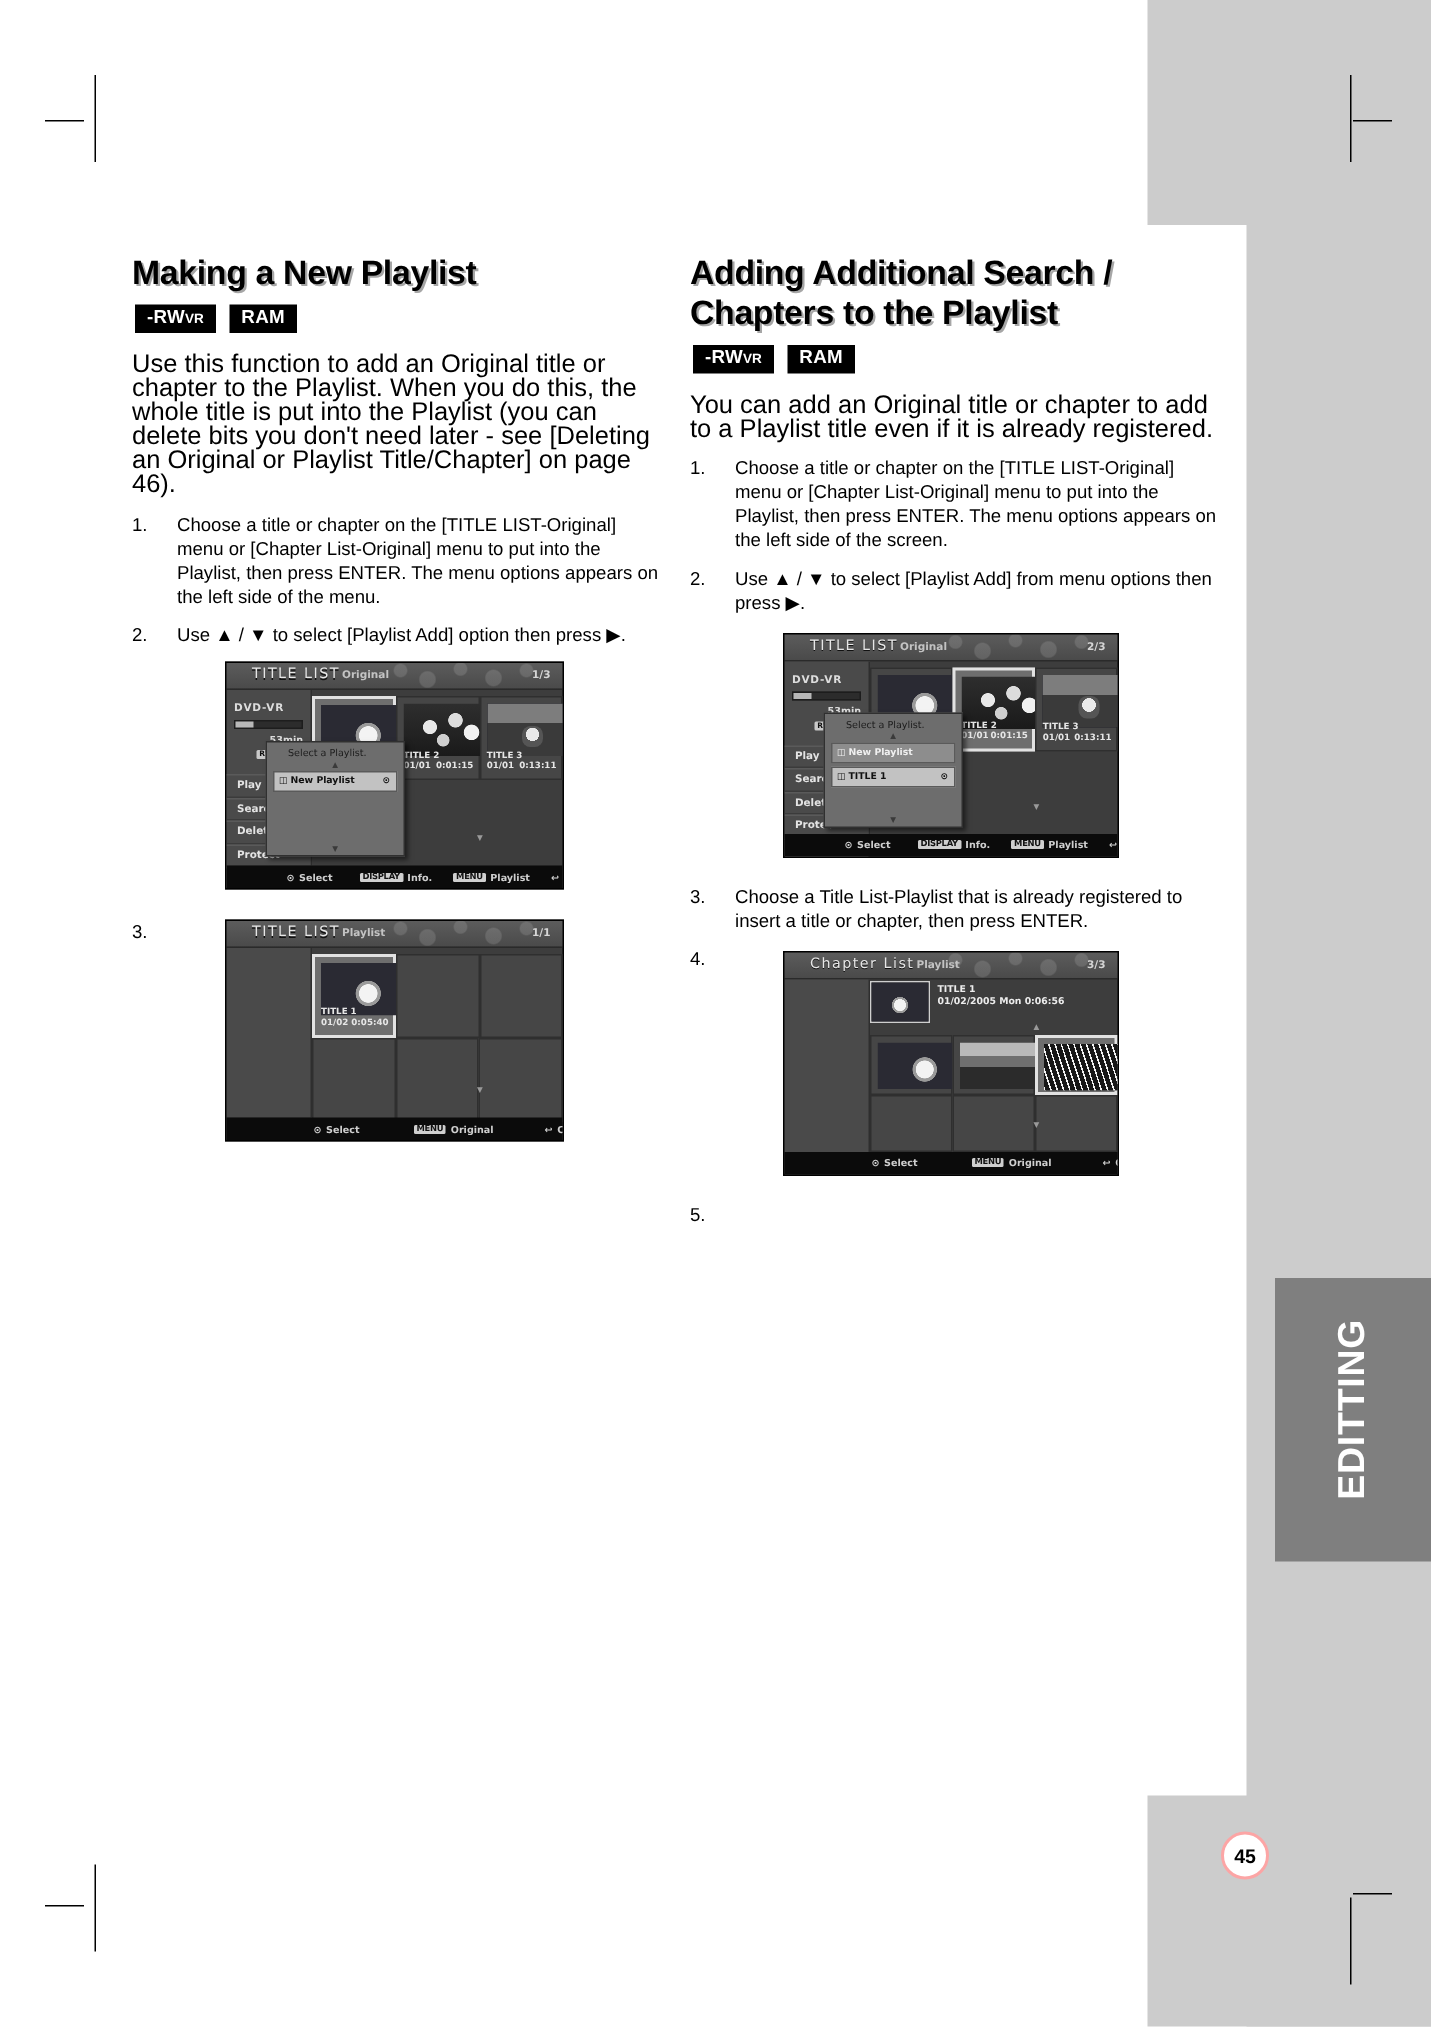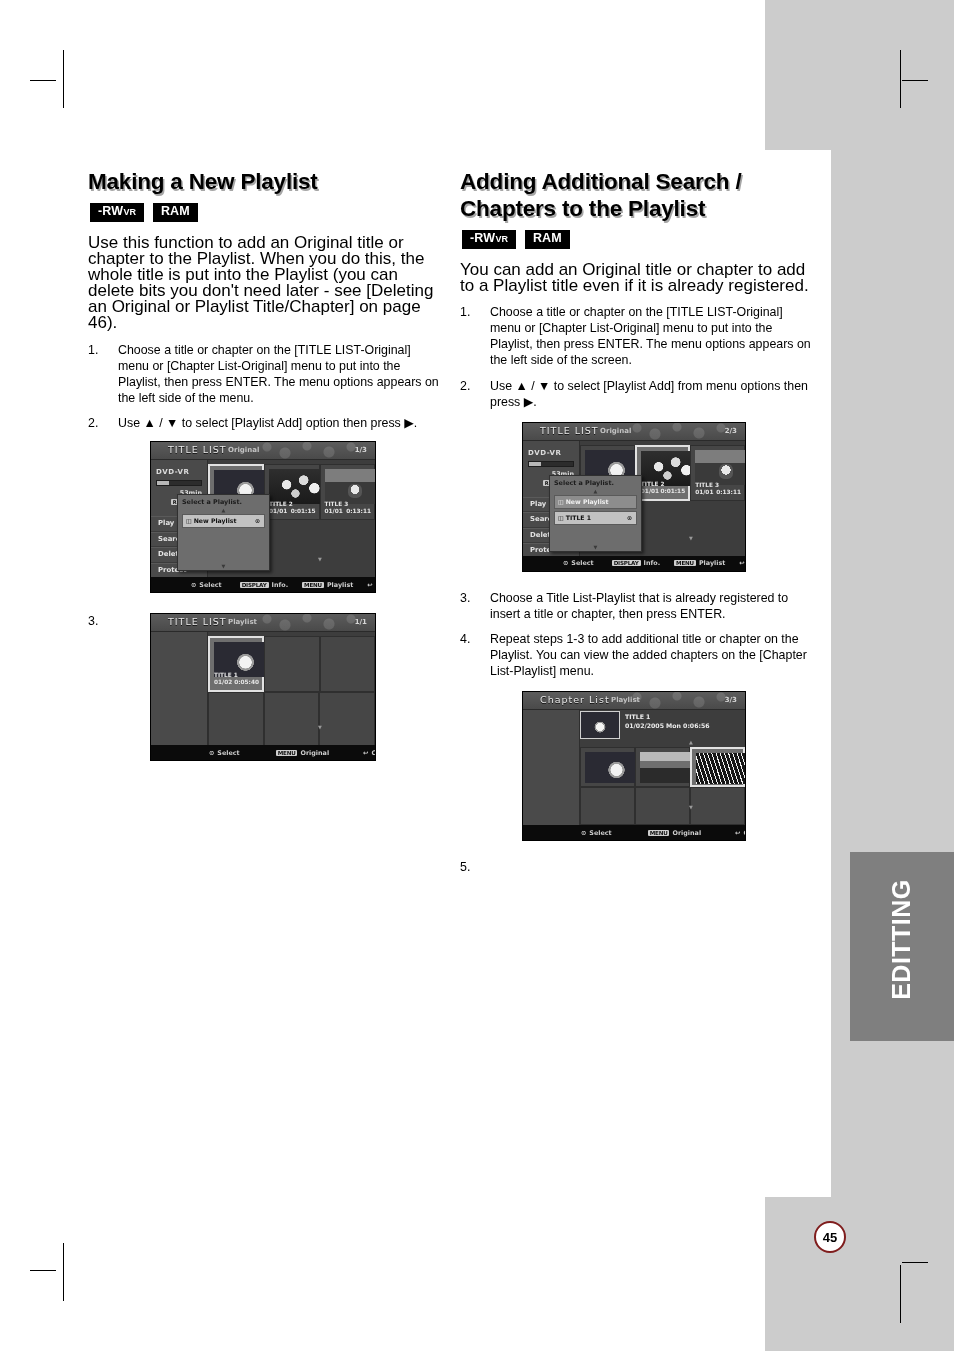--- a/index.html
+++ b/index.html
@@ -184,21 +184,21 @@
   .art-field:after{content:"";position:absolute;left:38%;top:42%;width:22%;height:42%;
      background:radial-gradient(circle at 50% 40%, #e9e9e9 0 40%, #555 41% 100%);border-radius:40%;}
   .art-grass{width:100%;height:100%;background:repeating-linear-gradient(72deg,#f2f2f2 0 1px,#161616 1px 4px),linear-gradient(#111,#222);}
   .art-lake{width:100%;height:100%;background:linear-gradient(#b9b9b9 0 30%, #6f6f6f 30% 52%, #2b2b2b 52% 100%);}
   
   .shot .popup{
     position:absolute;left:26px;top:52px;width:91px;height:75px;
     background:#6d6d6d;border:1px solid #303030;
     box-shadow:2px 2px 3px rgba(0,0,0,.5);
   }
-  .shot .popup .pt{font-size:6.4px;font-weight:bold;color:#1c1c1c;padding:3px 0 2px 4px;}
+  .shot .popup .pt{font-size:6.4px;font-weight:normal;color:#1c1c1c;padding:3px 0 2px 4px;margin-left:10px;}
   .shot .popup .caret{text-align:center;font-size:5px;color:#3a3a3a;line-height:4px;}
   .shot .popup .pitem{
     margin:2px 4px;height:12px;line-height:12px;
     background:#8d8d8d;border:1px solid #5a5a5a;
     font-size:6.2px;font-weight:bold;color:#f0f0f0;
     padding-left:3px;position:relative;
   }
   .shot .popup .pitem.on{background:#c2c2c2;color:#111;}
   .shot .popup .pitem .ic{font-size:6px;margin-right:2px;}
   .shot .popup .pitem .dot{position:absolute;right:4px;top:0;font-size:6px;}
@@ -221,21 +221,21 @@
     position:absolute;
     left:-43px;top:73px;
     width:189px;
     text-align:center;
     transform:rotate(-90deg);
     color:#fff;font-weight:bold;font-size:25px;letter-spacing:.5px;
   }
   #page-num{
     position:absolute;left:814px;top:1221px;
     width:28px;height:28px;border-radius:50%;
-    background:#fff;border:2px solid #7f1d1d;
+    background:#fff;border:2px solid #fca5a5;
     display:flex;align-items:center;justify-content:center;
     font-size:13px;font-weight:bold;color:#000;
   }
 </style>
 </head>
 <body>
 
 <div id="gray-top"></div>
 <div id="gray-right"></div>
 <div id="gray-bottom"></div>
@@ -561,21 +561,20 @@
       </div>
     </div>
 
     <ol class="steps" style="margin-top:18px;">
       <li>
         <span class="num">3.</span>
         <span>Choose a Title List-Playlist that is already registered to insert a title or chapter, then press ENTER.</span>
       </li>
       <li>
         <span class="num">4.</span>
-        <span>Repeat steps 1-3 to add additional title or chapter on the Playlist. You can view the added chapters on the [Chapter List-Playlist] menu.</span>
       </li>
     </ol>
 
     <div class="shot" style="width:224px;height:150px;margin:12px 0 0 62px;">
       <div class="titlebar">
         <div class="bubbles"></div>
       </div>
       <div class="ttl">Chapter List</div>
       <div class="sub" style="left:88px;">Playlist</div>
       <div class="pg">3/3</div>

